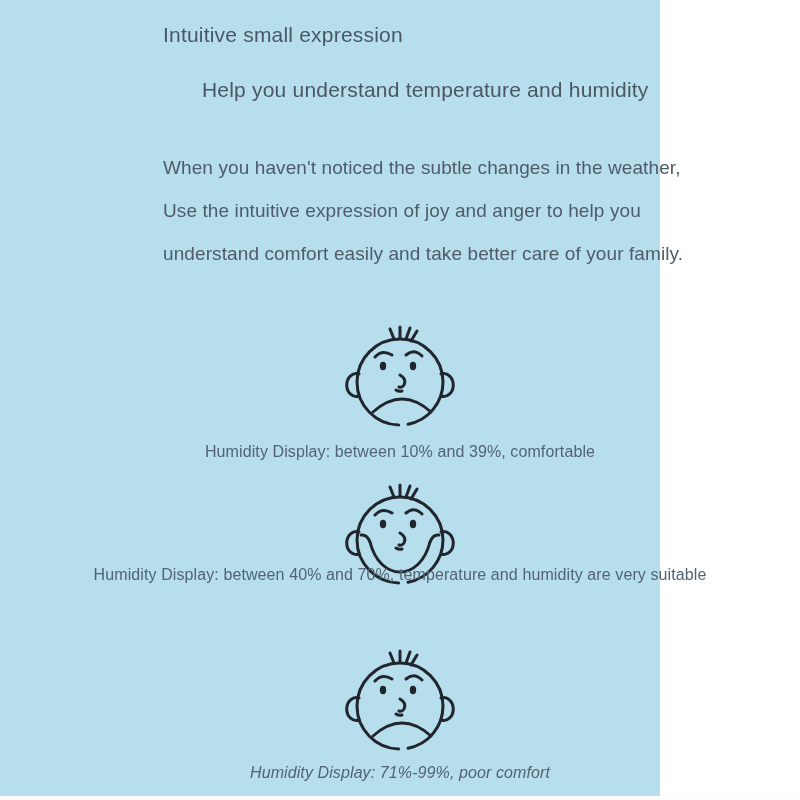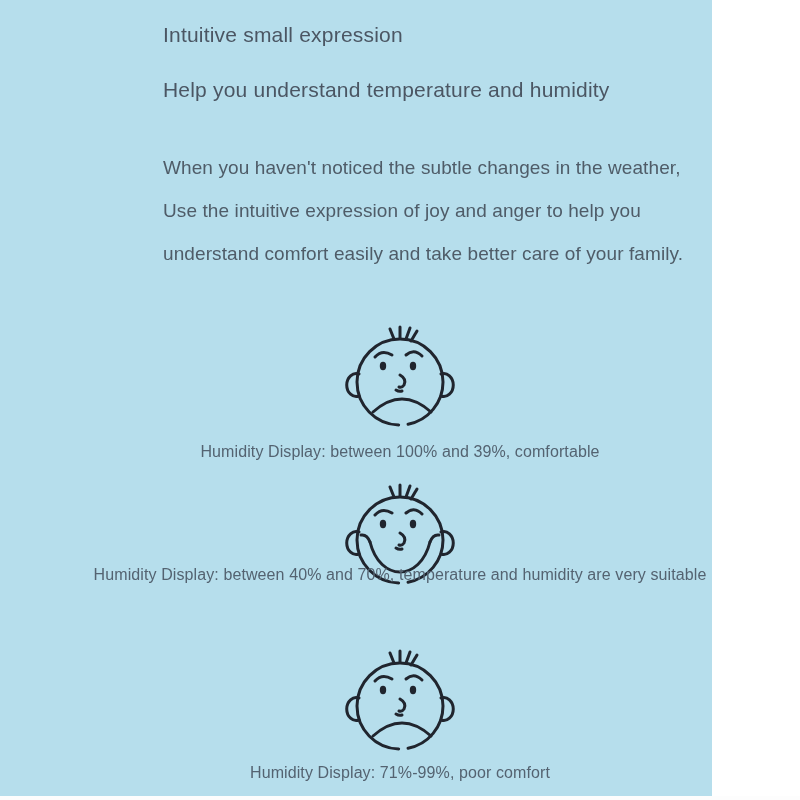--- a/index.html
+++ b/index.html
@@ -11,34 +11,34 @@
   }
   *{margin:0;padding:0;box-sizing:border-box;}
   html,body{width:800px;height:800px;}
   body{
     font-family:"Liberation Sans","DejaVu Sans",sans-serif;
     background:#ffffff;
     overflow:hidden;
   }
   .canvas{
     position:relative;
-    width:712px;height:800px;
+    width:660px;height:800px;
     background:var(--background);
   }
   .heading{
     position:absolute;
     left:163px;
     color:var(--heading-text);
     font-size:21px;
     font-weight:400;
     letter-spacing:0.2px;
     white-space:nowrap;
   }
   .heading-1{top:23px;}
-  .heading-2{top:78px;}
+  .heading-2{top:78px;margin-left:39px;}
   .description{
     position:absolute;
     left:163px;
     top:146px;
     color:var(--body-text);
     font-size:19px;
     line-height:43px;
     letter-spacing:0.1px;
     white-space:nowrap;
   }
@@ -66,21 +66,21 @@
     left:0;
     width:800px;
     text-align:center;
     color:var(--caption-text);
     font-size:16px;
     letter-spacing:0.1px;
     white-space:nowrap;
   }
   .caption-1{top:443px;}
   .caption-2{top:566px;}
-  .caption-3{top:764px;}
+  .caption-3{top:764px;font-style:italic;}
   .bottom-strip{
     position:absolute;
     left:0;bottom:0;
     width:800px;height:4px;
     background:#fdfdfd;
   }
 </style>
 </head>
 <body>
 
@@ -111,21 +111,21 @@
       <path d="M 0,-7 Q 7,-3 4,3 Q 2,6 -1,5"></path>
       <path d="M -4,8 Q -1,10 2,9"></path>
       <path class="mouth-sad" d="M -27,30 Q 2,4 31,30"></path>
       <g class="mouth-happy">
         <path d="M -30,2 C -20,42 20,42 30,2"></path>
         <path d="M -30,2 Q -33,-6 -39,-5"></path>
         <path d="M 30,2 Q 33,-6 39,-5"></path>
       </g>
     </svg>
   </div>
-  <div class="caption caption-1">Humidity Display: between 100% and 39%, comfortable</div>
+  <div class="caption caption-1">Humidity Display: between 10% and 39%, comfortable</div>
 
   <div class="face-block face-block-2" data-expr="happy">
     <svg class="face-svg" viewBox="-58 -58 116 116">
       <circle cx="0" cy="0" r="43" pathLength="100" stroke-dasharray="22 3.5 74.5"></circle>
       <path d="M -41,-8 A 9.5 11.5 0 1 0 -41,14"></path>
       <path d="M 41,-8 A 9.5 11.5 0 1 1 41,14"></path>
       <path d="M -6,-43 L -10,-53"></path>
       <path d="M 0,-44 L 0,-55"></path>
       <path d="M 6,-43 L 10,-54"></path>
       <path d="M 11,-41 L 17,-51"></path>

